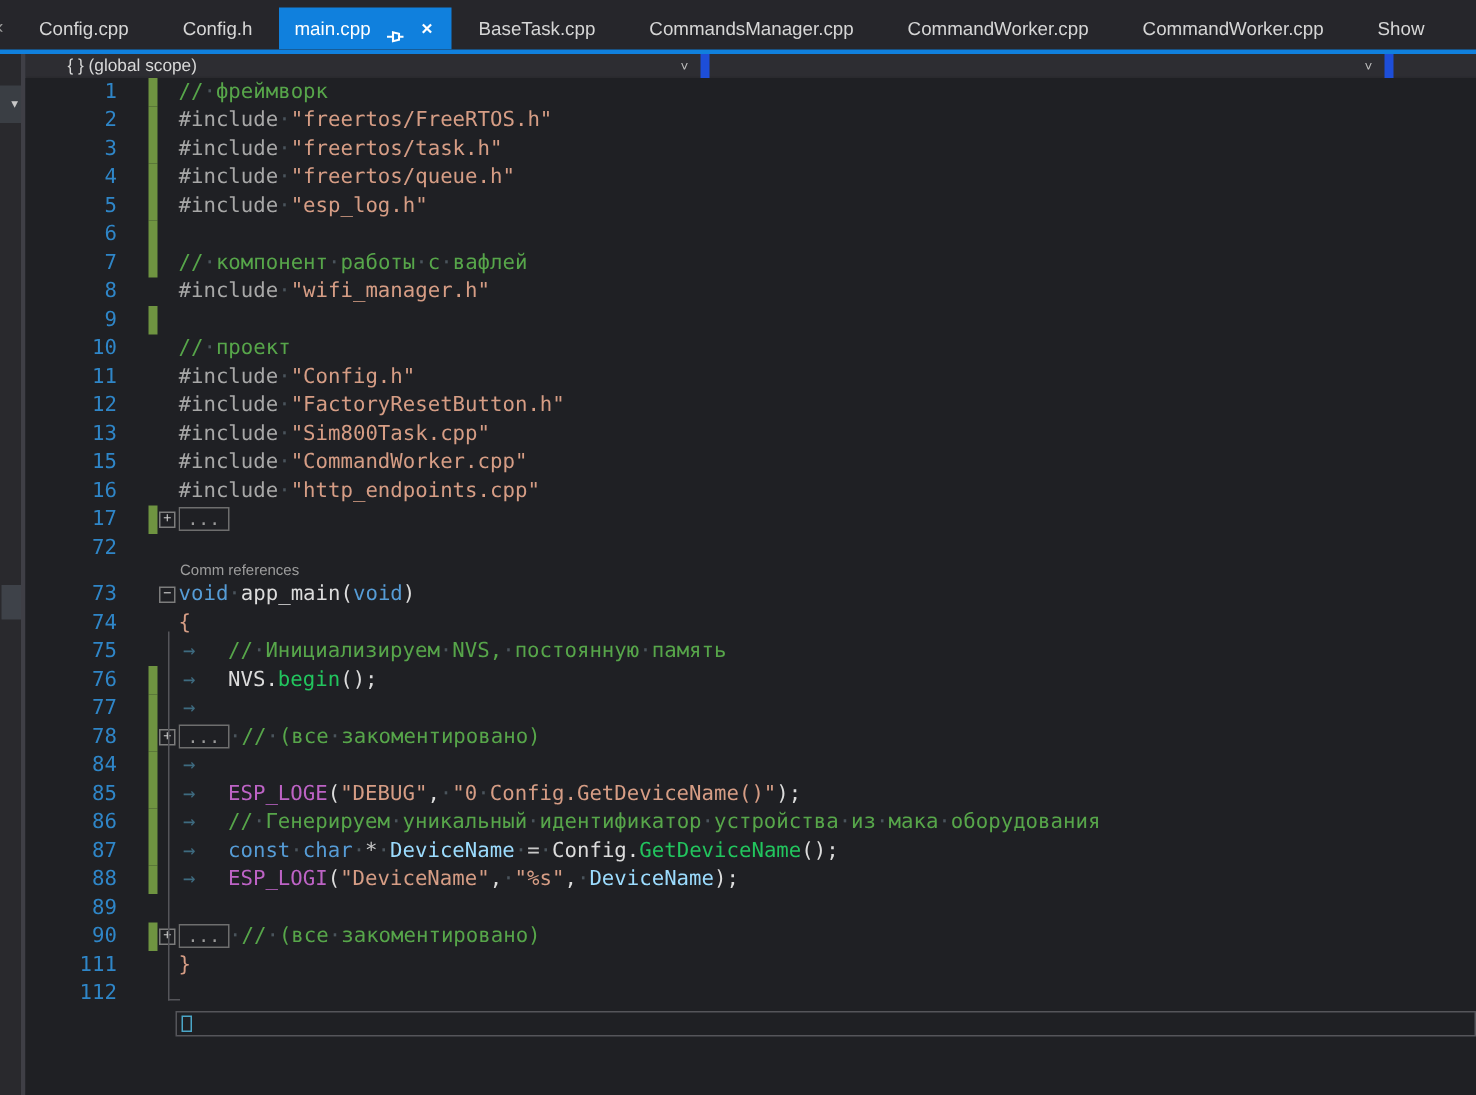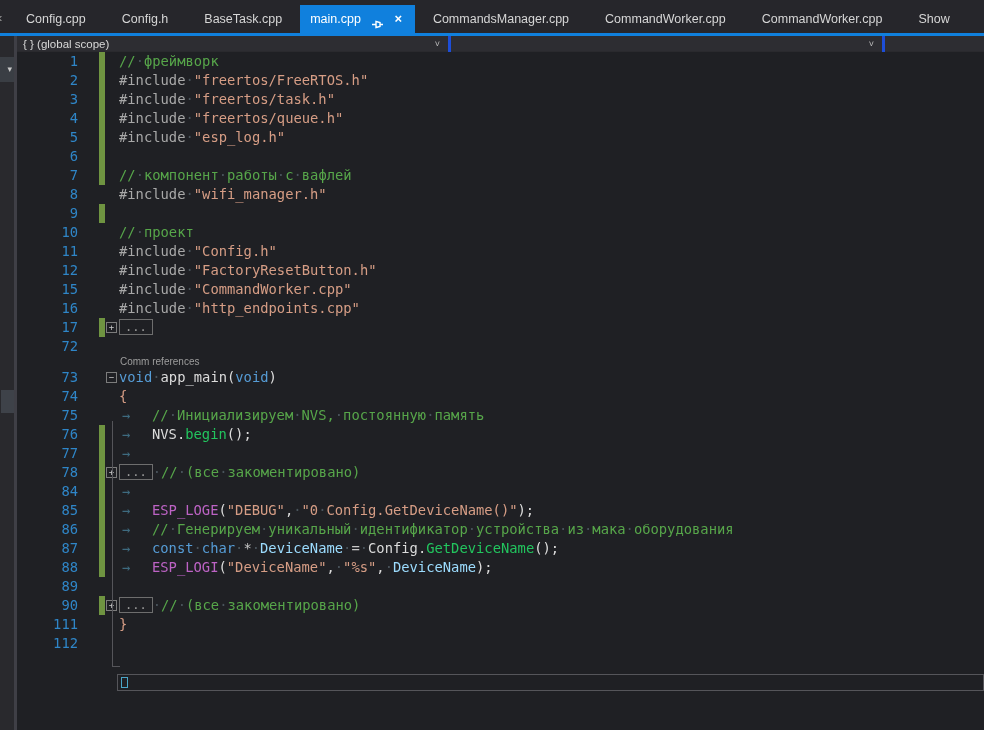--- a/index.html
+++ b/index.html
@@ -20,21 +20,21 @@
   .pinicon { width:13px; height:13px; margin-right:8px; flex:none; }
   .closeicon { font-size:13px; font-weight:bold; color:#ffffff; width:13px;
                text-align:center; flex:none; }
   .accentline { position:absolute; left:0; top:33px; width:984px; height:3px;
                 background:#1080dd; }
 
   
   .navbar { position:absolute; left:17px; top:36px; width:967px; height:16px;
             background:#2d2d32; display:flex; border-bottom:1px solid #2a2a2e; }
   .combo { height:16px; line-height:16px; font-size:11.5px; color:#d8d8d8;
-           position:relative; border-right:3px solid #1d4ed8; }
+           position:relative; border-right:6px solid #1d4ed8;margin-left:22px; }
   .combo1 { width:434px; padding-left:6px; }
   .combo2 { width:434px; }
   .combo .chev { position:absolute; right:8px; top:0; color:#c0c0c0; font-size:9px; }
   .navrest { flex:1; background:#2d2d32; }
 
   
   .leftstrip { position:absolute; left:0; top:36px; width:14px; height:694px;
                background:#29292d; }
   .stripbtn { position:absolute; left:0; top:21px; width:14px; height:25px;
               background:#3a3e44; color:#c8c8c8; font-size:9px; text-align:right;
@@ -87,29 +87,29 @@
 
   <div class="tabbar">
     <div class="tabscroll">‹</div>
     <div style="display:flex;align-items:flex-end;height:50px;">
         <div class="tab">
           <span class="tlabel">Config.cpp</span>
         </div>
         <div class="tab">
           <span class="tlabel">Config.h</span>
         </div>
-        <div class="tab">
-          <span class="tlabel">BaseTask.cpp</span>
-        </div>
         <div class="tab active">
           <span class="tlabel">main.cpp</span>
           <span class="pinicon"><svg width="13" height="13" viewBox="0 0 13 13">
               <path d="M1 6.5 H5 M5 3.5 V9.5 L9 8.5 V4.5 Z M9 6.5 H12" stroke="#ffffff" stroke-width="1.4" fill="none"></path>
             </svg></span>
           <span class="closeicon">×</span>
+        </div>
+        <div class="tab">
+          <span class="tlabel">BaseTask.cpp</span>
         </div>
         <div class="tab">
           <span class="tlabel">CommandsManager.cpp</span>
         </div>
         <div class="tab">
           <span class="tlabel">CommandWorker.cpp</span>
         </div>
         <div class="tab">
           <span class="tlabel">CommandWorker.cpp</span>
         </div>
@@ -147,20 +147,21 @@
         <div class="row"><span class="num">3</span><span class="barslot"><span class="bar"></span></span><span class="foldslot"></span><span class="codewrap"><span class="c-pre">#include</span><span class="ws">·</span><span class="c-str">"freertos/task.h"</span></span></div>
         <div class="row"><span class="num">4</span><span class="barslot"><span class="bar"></span></span><span class="foldslot"></span><span class="codewrap"><span class="c-pre">#include</span><span class="ws">·</span><span class="c-str">"freertos/queue.h"</span></span></div>
         <div class="row"><span class="num">5</span><span class="barslot"><span class="bar"></span></span><span class="foldslot"></span><span class="codewrap"><span class="c-pre">#include</span><span class="ws">·</span><span class="c-str">"esp_log.h"</span></span></div>
         <div class="row"><span class="num">6</span><span class="barslot"><span class="bar"></span></span><span class="foldslot"></span><span class="codewrap"></span></div>
         <div class="row"><span class="num">7</span><span class="barslot"><span class="bar"></span></span><span class="foldslot"></span><span class="codewrap"><span class="c-com">//</span><span class="ws">·</span><span class="c-com">компонент</span><span class="ws">·</span><span class="c-com">работы</span><span class="ws">·</span><span class="c-com">с</span><span class="ws">·</span><span class="c-com">вафлей</span></span></div>
         <div class="row"><span class="num">8</span><span class="barslot"></span><span class="foldslot"></span><span class="codewrap"><span class="c-pre">#include</span><span class="ws">·</span><span class="c-str">"wifi_manager.h"</span></span></div>
         <div class="row"><span class="num">9</span><span class="barslot"><span class="bar"></span></span><span class="foldslot"></span><span class="codewrap"></span></div>
         <div class="row"><span class="num">10</span><span class="barslot"></span><span class="foldslot"></span><span class="codewrap"><span class="c-com">//</span><span class="ws">·</span><span class="c-com">проект</span></span></div>
         <div class="row"><span class="num">11</span><span class="barslot"></span><span class="foldslot"></span><span class="codewrap"><span class="c-pre">#include</span><span class="ws">·</span><span class="c-str">"Config.h"</span></span></div>
         <div class="row"><span class="num">12</span><span class="barslot"></span><span class="foldslot"></span><span class="codewrap"><span class="c-pre">#include</span><span class="ws">·</span><span class="c-str">"FactoryResetButton.h"</span></span></div>
+        <div class="row"><span class="num">13</span><span class="barslot"></span><span class="foldslot"></span><span class="codewrap"><span class="c-pre">#include</span><span class="ws">·</span><span class="c-str">"Sim800Task.cpp"</span></span></div>
         <div class="row"><span class="num">15</span><span class="barslot"></span><span class="foldslot"></span><span class="codewrap"><span class="c-pre">#include</span><span class="ws">·</span><span class="c-str">"CommandWorker.cpp"</span></span></div>
         <div class="row"><span class="num">16</span><span class="barslot"></span><span class="foldslot"></span><span class="codewrap"><span class="c-pre">#include</span><span class="ws">·</span><span class="c-str">"http_endpoints.cpp"</span></span></div>
         <div class="row"><span class="num">17</span><span class="barslot"><span class="bar"></span></span><span class="foldslot"><span class="foldbox">+</span></span><span class="codewrap"><span class="cbox">...</span></span></div>
         <div class="row"><span class="num">72</span><span class="barslot"></span><span class="foldslot"></span><span class="codewrap"></span></div>
         <div class="codelens">Comm references</div>
         <div class="row"><span class="num">73</span><span class="barslot"></span><span class="foldslot"><span class="foldbox">−</span></span><span class="codewrap"><span class="c-kw">void</span><span class="ws">·</span><span class="c-id">app_main(</span><span class="c-kw">void</span><span class="c-id">)</span></span></div>
         <div class="row"><span class="num">74</span><span class="barslot"></span><span class="foldslot"></span><span class="codewrap"><span class="c-brc">{</span></span></div>
         <div class="row"><span class="num">75</span><span class="barslot"></span><span class="foldslot"></span><span class="codewrap"><span class="tabws">→</span><span class="c-com">//</span><span class="ws">·</span><span class="c-com">Инициализируем</span><span class="ws">·</span><span class="c-com">NVS,</span><span class="ws">·</span><span class="c-com">постоянную</span><span class="ws">·</span><span class="c-com">память</span></span></div>
         <div class="row"><span class="num">76</span><span class="barslot"><span class="bar"></span></span><span class="foldslot"></span><span class="codewrap"><span class="tabws">→</span><span class="c-id">NVS.</span><span class="c-fn">begin</span><span class="c-id">();</span></span></div>
         <div class="row"><span class="num">77</span><span class="barslot"><span class="bar"></span></span><span class="foldslot"></span><span class="codewrap"><span class="tabws">→</span></span></div>

